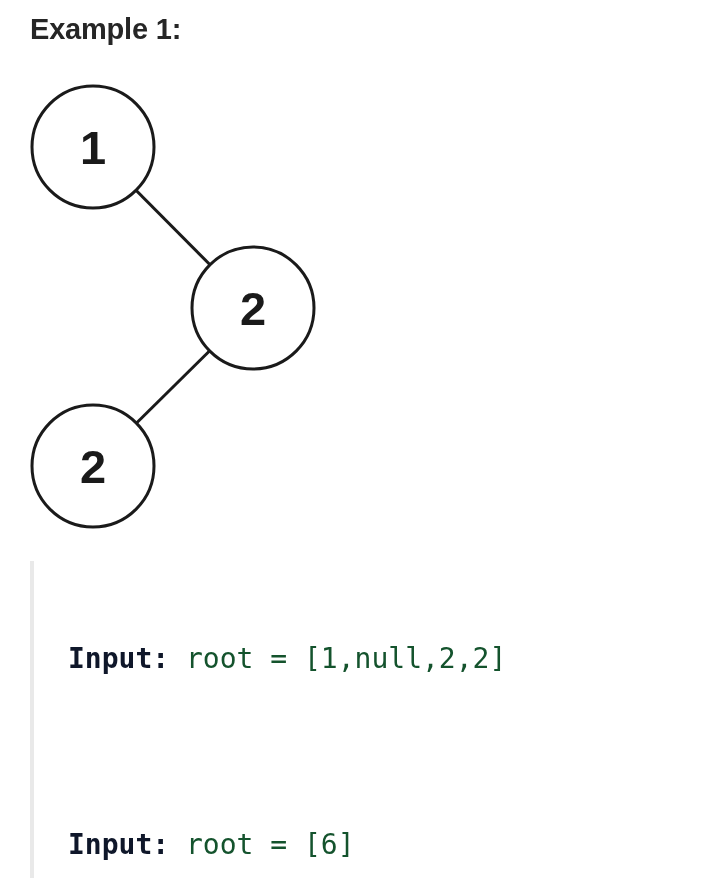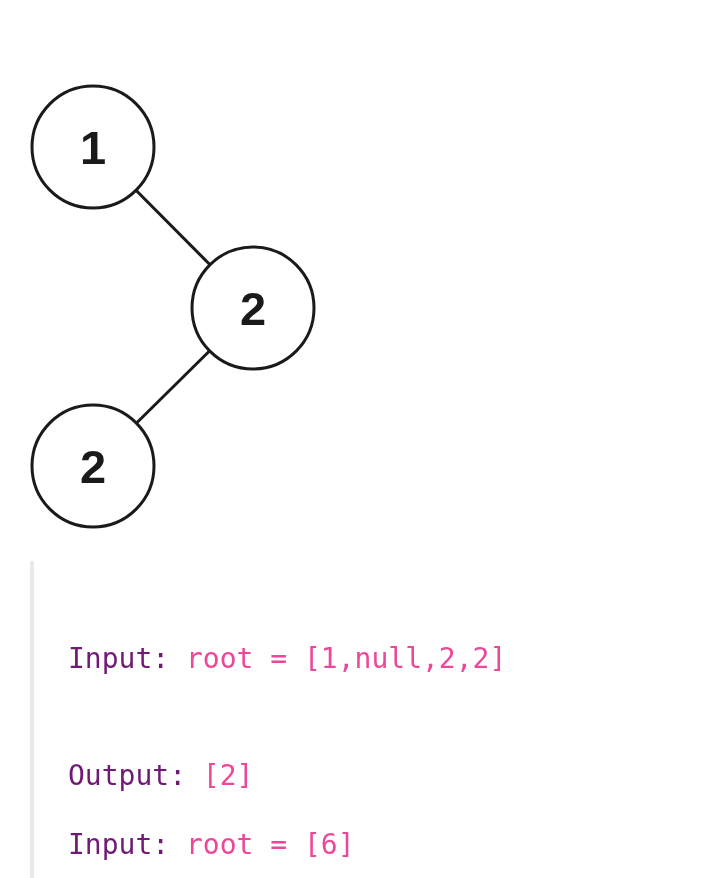--- a/index.html
+++ b/index.html
@@ -46,51 +46,51 @@
     font-family: "DejaVu Sans Mono", "Liberation Mono", monospace;
     font-size: 28px;
     line-height: 39px;
     white-space: pre;
   }
   #example-1-io { top: 561px; }
   #example-2-io { top: 747px; }
 
   .code-line { white-space: pre; }
   .io-label {
-    font-weight: 400;
-    color: #701a75;
+    font-weight: 700;
+    color: #0f172a;
   }
   .io-value {
     margin-left: 1ch;
     font-weight: 400;
-    color: #ec4899;
+    color: #14532d;
   }
 </style>
 </head>
 <body>
 
 <div class="page">
 
+  <h3 class="example-heading" id="example-1-heading">Example 1:</h3>
 
   <div class="tree-wrap">
     <svg id="tree-svg" width="300" height="452" viewBox="0 0 300 452">
         <line x1="69" y1="67" x2="229" y2="228" stroke="#1a1a1a" stroke-width="3"></line>
         <line x1="229" y1="228" x2="69" y2="386" stroke="#1a1a1a" stroke-width="3"></line>
         <circle cx="69" cy="67" r="61" fill="#ffffff" stroke="#1a1a1a" stroke-width="3"></circle>
         <text x="69" y="84" text-anchor="middle" fill="#1a1a1a" font-family="&quot;Liberation Sans&quot;, sans-serif" font-size="47" font-weight="700">1</text>
         <circle cx="229" cy="228" r="61" fill="#ffffff" stroke="#1a1a1a" stroke-width="3"></circle>
         <text x="229" y="245" text-anchor="middle" fill="#1a1a1a" font-family="&quot;Liberation Sans&quot;, sans-serif" font-size="47" font-weight="700">2</text>
         <circle cx="69" cy="386" r="61" fill="#ffffff" stroke="#1a1a1a" stroke-width="3"></circle>
         <text x="69" y="403" text-anchor="middle" fill="#1a1a1a" font-family="&quot;Liberation Sans&quot;, sans-serif" font-size="47" font-weight="700">2</text>
       </svg>
   </div>
 
   <div class="code-block" id="example-1-io">
     <div class="code-line"><span class="io-label">Input:</span><span class="io-value">root = [1,null,2,2]</span></div>
-    <div class="code-line"><span class="io-label">Output:</span><span class="io-value">[2]</span></div>
   </div>
 
 
   <div class="code-block" id="example-2-io">
     <div class="code-line"><span class="io-label">Input:</span><span class="io-value">root = [6]</span></div>
     
   </div>
 
 </div>
 

